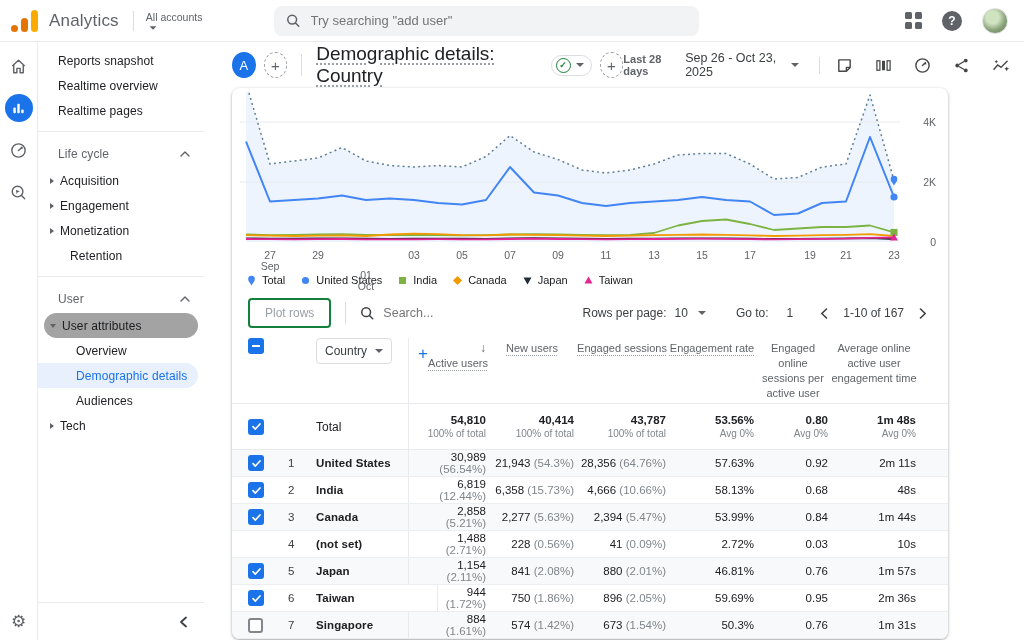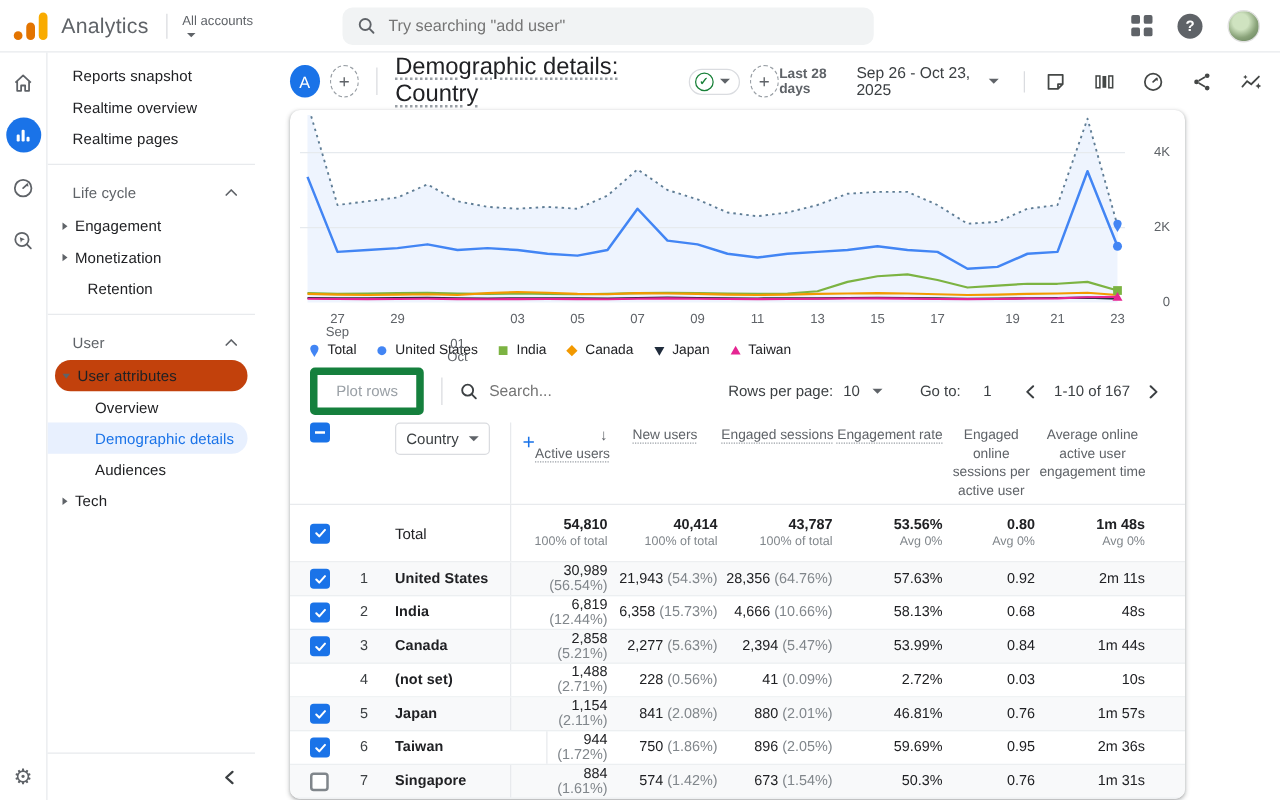--- a/index.html
+++ b/index.html
@@ -41,21 +41,21 @@
 
   .sidebar { width:166px; flex-shrink:0; display:flex; flex-direction:column; padding-top:6px; }
   .side-items { flex:1; overflow:hidden; }
   .side-item { height:25px; display:flex; align-items:center; font-size:12px; color:#202124; cursor:pointer; }
   .side-item .lbl { font-weight:500; letter-spacing:.1px; }
   .si-link { padding-left:20px; }
   .si-plain { padding-left:32px; }
   .si-section { padding-left:20px; padding-right:14px; color:#5f6368; justify-content:space-between; height:28px; }
   .si-section .lbl { font-weight:400; color:#5f6368; }
   .si-collapsed { padding-left:12px; gap:6px; }
-  .si-expanded { margin:0 6px; padding-left:6px; gap:6px; background:#c2410c; border-radius:14px; }
+  .si-expanded { margin:0 6px; padding-left:6px; gap:6px; background:#a3a3a3; border-radius:14px; }
   .si-sub { padding-left:38px; margin:0 6px 0 0; }
   .si-sub.selected { background:#e8f0fe; border-radius:0 14px 14px 0; }
   .si-sub.selected .lbl { color:#1a73e8; }
   .side-divider { height:1px; background:#e8eaed; margin:8px 0; }
   .tri-right { width:0; height:0; border-top:3.5px solid transparent; border-bottom:3.5px solid transparent; border-left:4.5px solid #5f6368; }
   .tri-down { width:0; height:0; border-left:3.5px solid transparent; border-right:3.5px solid transparent; border-top:4.5px solid #5f6368; }
   .side-bottom { height:38px; border-top:1px solid #e8eaed; display:flex; align-items:center; justify-content:flex-end; padding-right:16px; }
 
   
   .main { flex:1; overflow:hidden; }
@@ -87,21 +87,21 @@
   .y-labels { position:absolute; right:12px; top:4px; width:26px; height:156px; }
   .y-labels div { position:absolute; right:0; font-size:10.5px; color:#5f6368; }
   .x-labels { position:relative; height:24px; width:660px; }
   .x-tick { position:absolute; top:2px; width:30px; margin-left:-15px; text-align:center;
     font-size:10.5px; color:#5f6368; line-height:11px; }
   .legend { display:flex; align-items:center; gap:15px; padding:2px 16px 10px 14px; }
   .legend-item { display:flex; align-items:center; gap:5px; font-size:11px; color:#202124; }
 
   
   .tbl-controls { height:34px; display:flex; align-items:center; padding:0 18px 0 16px; }
-  .plot-rows-btn { border:6px solid #15803d; border-radius:4px; color:#9aa0a6; font-size:12px; background:#fff;
+  .plot-rows-btn { border:2px solid #15803d; border-radius:4px; color:#9aa0a6; font-size:12px; background:#fff;
     padding:6px 15px; font-family:"Liberation Sans", sans-serif; }
   .ctl-divider { width:1px; height:22px; background:#dadce0; margin:0 14px; }
   .tbl-search { display:flex; align-items:center; gap:9px; color:#5f6368; }
   .tbl-search input { border:none; outline:none; font-size:12.5px; color:#5f6368; width:130px;
     font-family:"Liberation Sans", sans-serif; }
   .ctl-right { margin-left:auto; display:flex; align-items:center; gap:8px; font-size:12px; color:#3c4043; }
   .rpp-value { display:flex; align-items:center; gap:10px; margin-right:18px;justify-content:center; }
   .goto-label { margin-left:4px; }
   .goto-value { margin:0 16px 0 10px; }
   .page-chev { display:flex; color:#3c4043; padding:0 3px; }
@@ -218,20 +218,24 @@
         </div>
         <div class="side-divider"></div>
         <div class="side-item si-section">
           <span class="lbl">Life cycle</span>
           <svg class="chev" width="10" height="6" viewBox="0 0 10 6">
             <polyline points="1,5 5,1 9,5" fill="none" stroke="#5f6368" stroke-width="1.4" stroke-linecap="round" stroke-linejoin="round"></polyline>
           </svg>
         </div>
         <div class="side-item si-collapsed">
           <span class="tri-right"></span>
+          <span class="lbl">Acquisition</span>
+        </div>
+        <div class="side-item si-collapsed">
+          <span class="tri-right"></span>
           <span class="lbl">Engagement</span>
         </div>
         <div class="side-item si-collapsed">
           <span class="tri-right"></span>
           <span class="lbl">Monetization</span>
         </div>
         <div class="side-item si-plain">
           <span class="lbl">Retention</span>
         </div>
         <div class="side-divider"></div>

